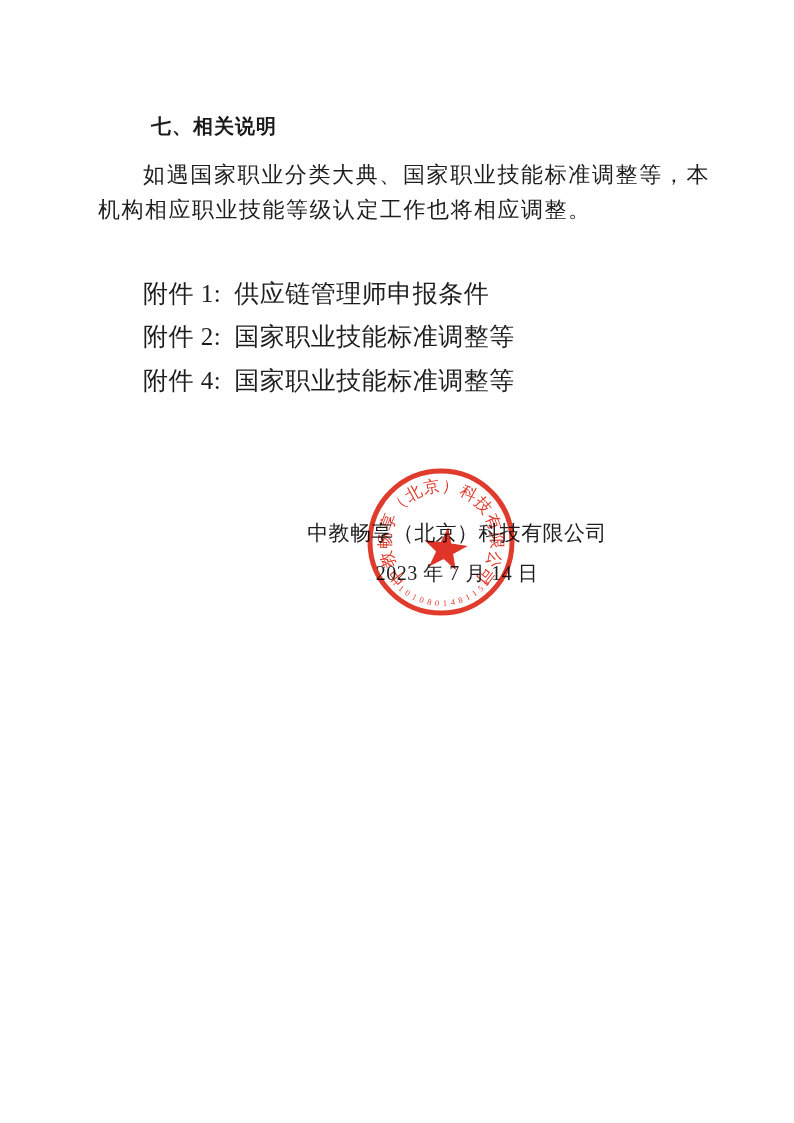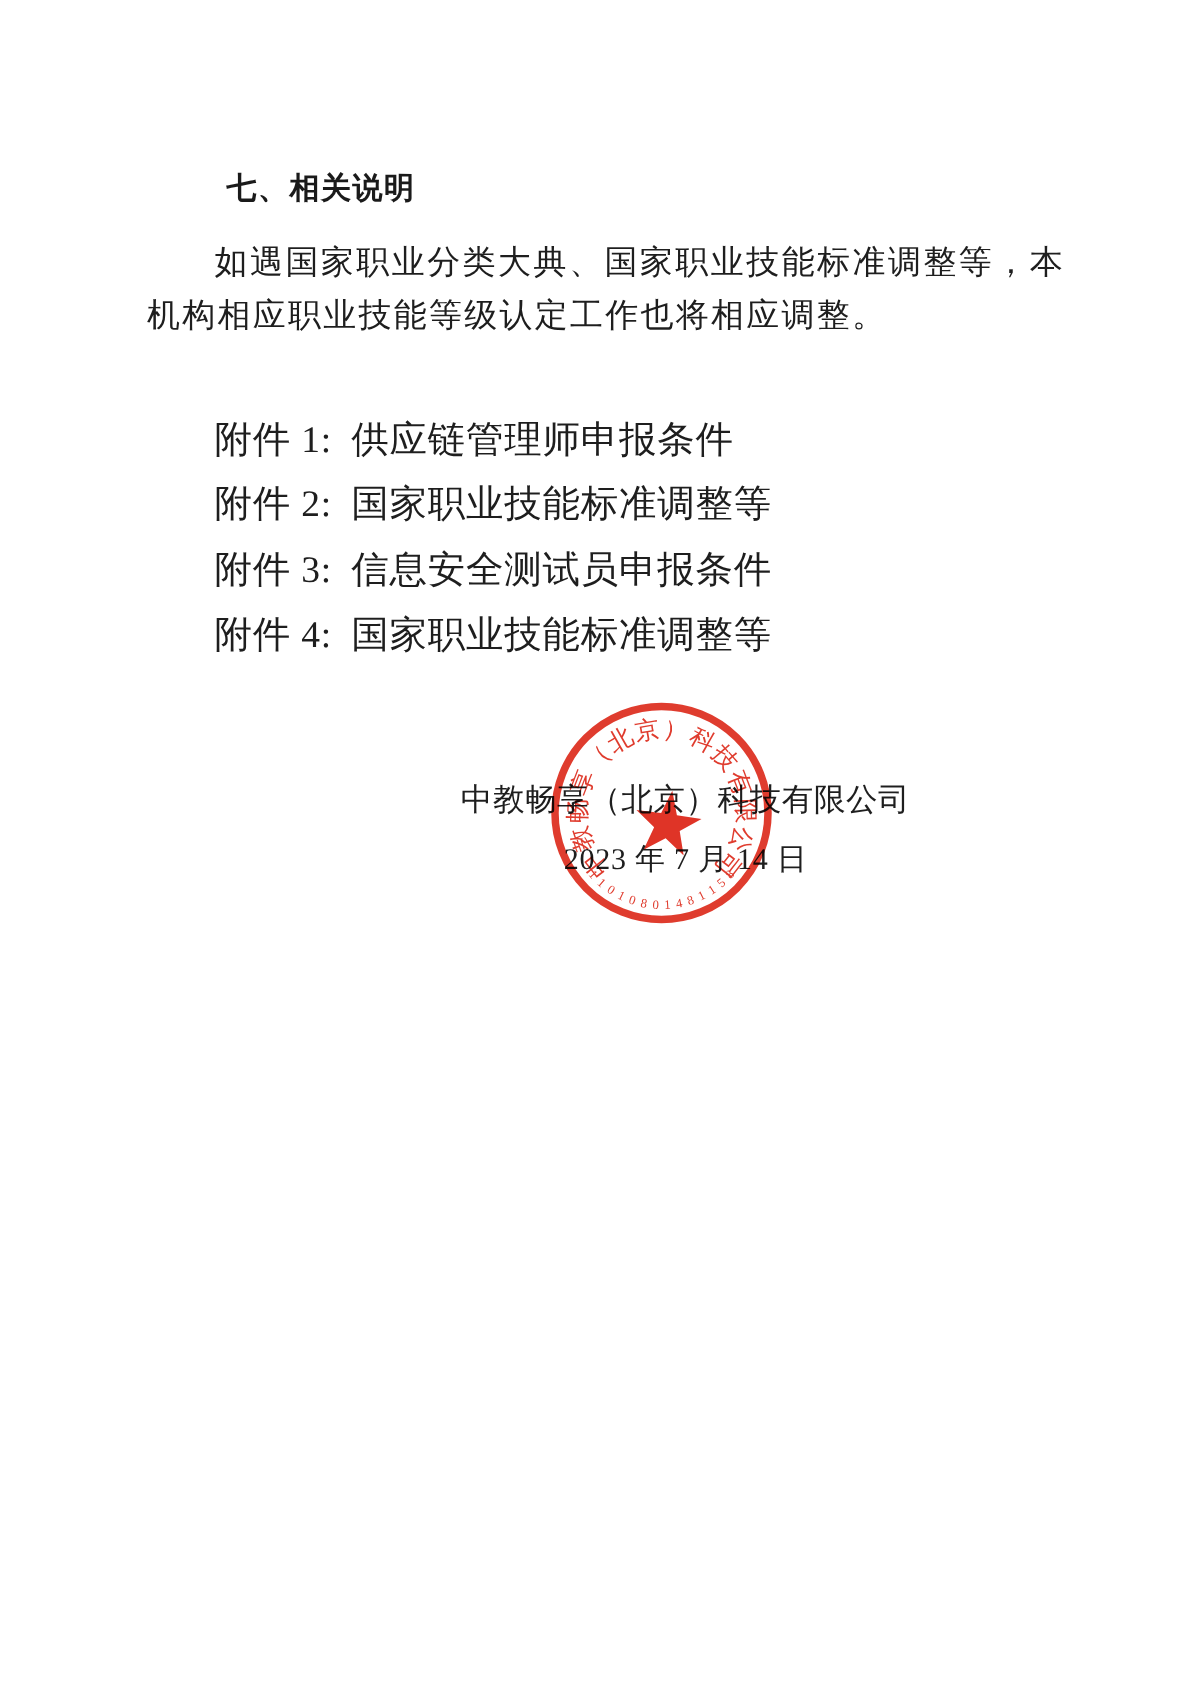--- a/index.html
+++ b/index.html
@@ -102,23 +102,20 @@
   <div class="doc-paragraph">如遇国家职业分类大典、国家职业技能标准调整等，本机构相应职业技能等级认定工作也将相应调整。</div>
 
   <div class="attachments">
     <div class="attachment-item">
       <span class="attachment-label">附件 1:</span><span class="attachment-title">供应链管理师申报条件</span>
     </div>
     <div class="attachment-item">
       <span class="attachment-label">附件 2:</span><span class="attachment-title">国家职业技能标准调整等</span>
     </div>
     <div class="attachment-item">
-      <span class="attachment-label">附件 3:</span><span class="attachment-title">信息安全测试员申报条件</span>
-    </div>
-    <div class="attachment-item">
       <span class="attachment-label">附件 4:</span><span class="attachment-title">国家职业技能标准调整等</span>
     </div>
   </div>
 
   <div class="signature">
     <div class="signature-company">中教畅享（北京）科技有限公司</div>
     <div class="signature-date">2023 年 7 月 14 日</div>
   </div>
 
   <svg class="seal" viewBox="0 0 160 160" width="160" height="160" xmlns="http://www.w3.org/2000/svg">

